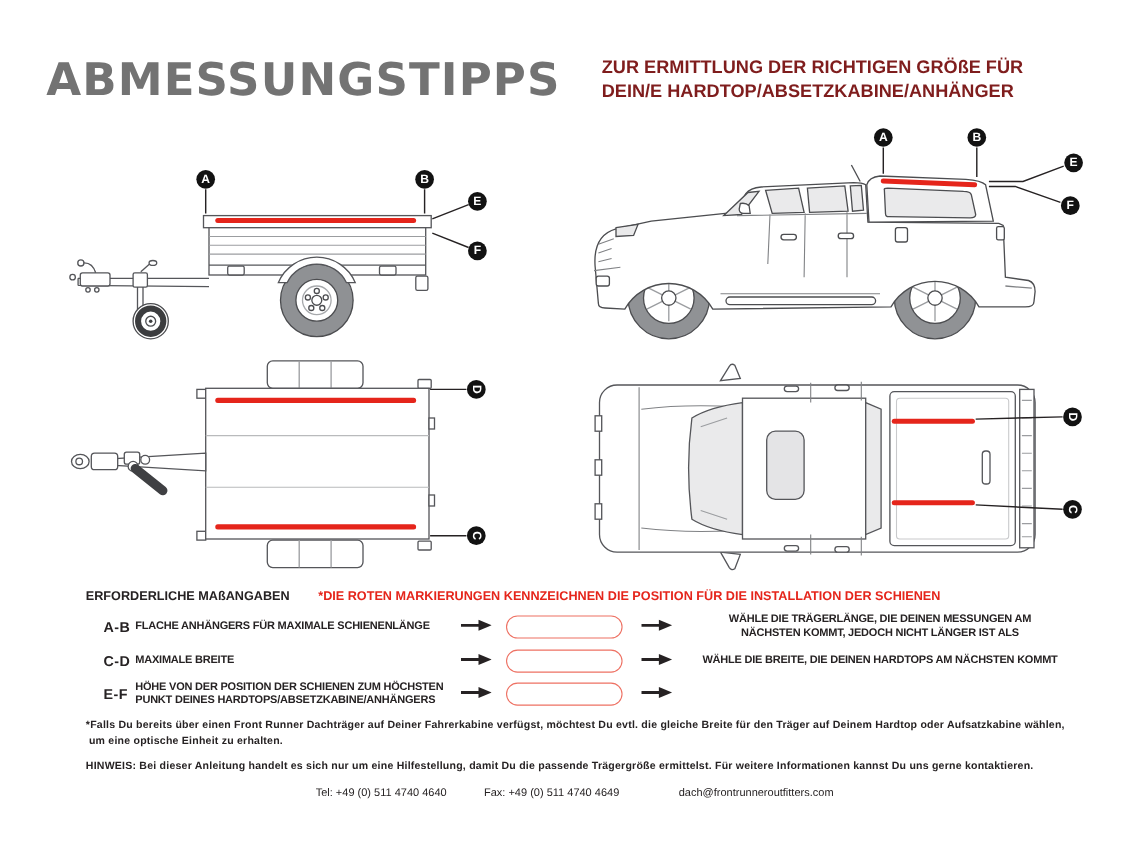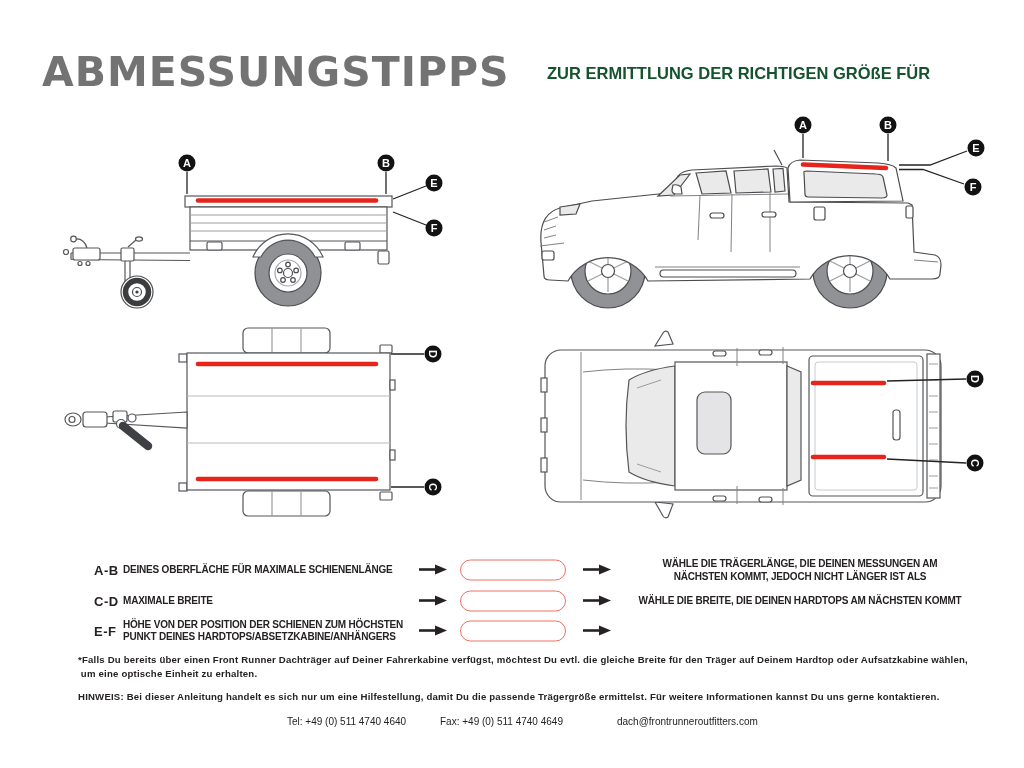--- a/index.html
+++ b/index.html
@@ -1,21 +1,21 @@
 <!DOCTYPE html>
 <html><head>
 <meta charset="utf-8">
 <style>
   html,body{margin:0;padding:0;background:#fff;}
   .page{position:relative;width:1024px;height:768px;background:#ffffff;overflow:hidden;
         font-family:"Liberation Sans",sans-serif;color:#262223;}
   .abs{position:absolute;}
   .title{left:42px;top:48px;font-family:"DejaVu Sans",sans-serif;font-weight:800;
          font-size:41px;letter-spacing:1px;color:#737373;}
-  .subtitle{left:547px;top:50px;font-weight:bold;font-size:16.5px;line-height:22px;color:#14532d;margin-top:12px;}
+  .subtitle{left:547px;top:50px;font-weight:bold;font-size:16.5px;line-height:22px;color:#7f1d1d;}
   .diagram{position:absolute;}
   .m-heading{left:78px;top:536px;font-size:11.5px;font-weight:bold;display:flex;gap:26px;white-space:nowrap;}
   .m-note{color:#E5251B;}
   .m-row{position:absolute;left:78px;width:892px;}
   .m-row > *{position:absolute;top:50%;transform:translateY(-50%);}
   .m-code{left:16px;font-size:13px;font-weight:bold;letter-spacing:.5px;}
   .m-desc{left:45px;width:296px;font-size:10px;font-weight:bold;line-height:12px;letter-spacing:-.2px;white-space:pre-line;}
   .m-arrow1{left:341px;}
   .m-pill{left:382px;width:104px;height:19px;border:1.5px solid #EE7163;border-radius:11px;background:#fff;}
   .m-arrow2{left:505px;}
@@ -25,20 +25,21 @@
   svg text.cap{font-family:"Liberation Sans",sans-serif;font-weight:bold;font-size:11px;fill:#ffffff;}
 </style>
 </head>
 <body>
 
 <div class="page">
 
   <div class="abs title">ABMESSUNGSTIPPS</div>
   <div class="abs subtitle">
     <div>ZUR ERMITTLUNG DER RICHTIGEN GRÖßE FÜR</div>
+    <div>DEIN/E HARDTOP/ABSETZKABINE/ANHÄNGER</div>
   </div>
 
   <svg class="diagram" style="left:40px;top:128px" width="440" height="196" viewBox="0 0 440 196">
     <g stroke="#55565A" stroke-width="1.2" fill="none">
 
       <rect x="145" y="68" width="207" height="11" fill="#fff"></rect>
       <line x1="158" y1="72.5" x2="336" y2="72.5" stroke="#E5251B" stroke-width="4.6" stroke-linecap="round"></line>
       <rect x="150" y="79" width="197" height="43" fill="#fff"></rect>
       <line x1="150" y1="87" x2="347" y2="87" stroke="#9B9DA0" stroke-width="1"></line>
       <line x1="150" y1="95" x2="347" y2="95" stroke="#9B9DA0" stroke-width="1"></line>
@@ -254,24 +255,28 @@
     <g>
         <circle cx="450" cy="49" r="8.5" fill="#121212"></circle>
         <text class="cap" x="450" y="49" text-anchor="middle" dominant-baseline="central" transform="rotate(90 450 49)">D</text>
       </g>
     <g>
         <circle cx="450" cy="133" r="8.5" fill="#121212"></circle>
         <text class="cap" x="450" y="133" text-anchor="middle" dominant-baseline="central" transform="rotate(90 450 133)">C</text>
       </g>
   </svg>
 
+  <div class="abs m-heading">
+    <span>ERFORDERLICHE MAßANGABEN</span>
+    <span class="m-note">*DIE ROTEN MARKIERUNGEN KENNZEICHNEN DIE POSITION FÜR DIE INSTALLATION DER SCHIENEN</span>
+  </div>
 
   <div class="m-row" style="top:556px;height:28px">
     <span class="m-code">A-B</span>
-    <span class="m-desc">DEINES OBERFLÄCHE FÜR MAXIMALE SCHIENENLÄNGE</span>
+    <span class="m-desc">FLACHE ANHÄNGERS FÜR MAXIMALE SCHIENENLÄNGE</span>
     <span class="m-arrow1"><svg width="28" height="11">
           <line x1="0" y1="5.5" x2="17" y2="5.5" stroke="#262223" stroke-width="2.6"></line>
           <polygon points="16,0.5 28,5.5 16,10.5" fill="#262223"></polygon>
         </svg></span>
     <span class="m-pill"></span>
     <span class="m-arrow2"><svg width="28" height="11">
           <line x1="0" y1="5.5" x2="17" y2="5.5" stroke="#262223" stroke-width="2.6"></line>
           <polygon points="16,0.5 28,5.5 16,10.5" fill="#262223"></polygon>
         </svg></span>
     <span class="m-guide">WÄHLE DIE TRÄGERLÄNGE, DIE DEINEN MESSUNGEN AM

